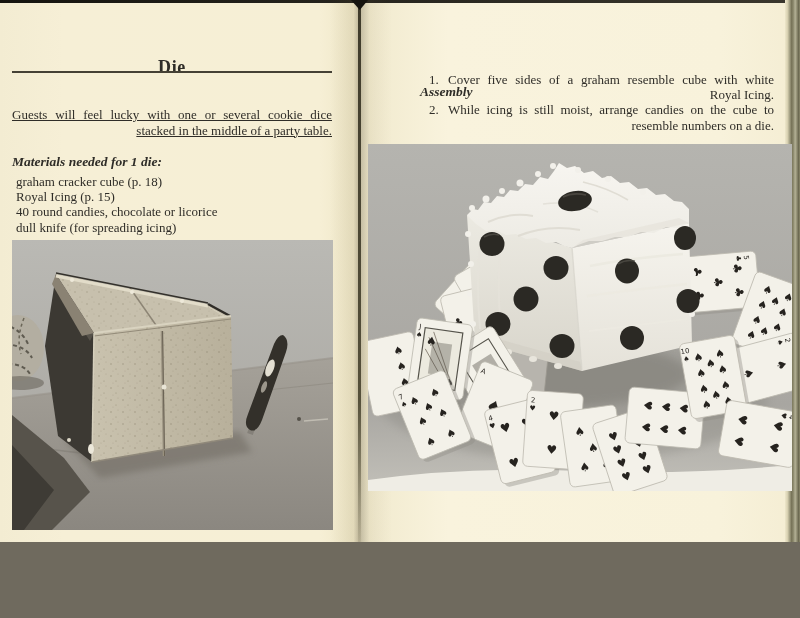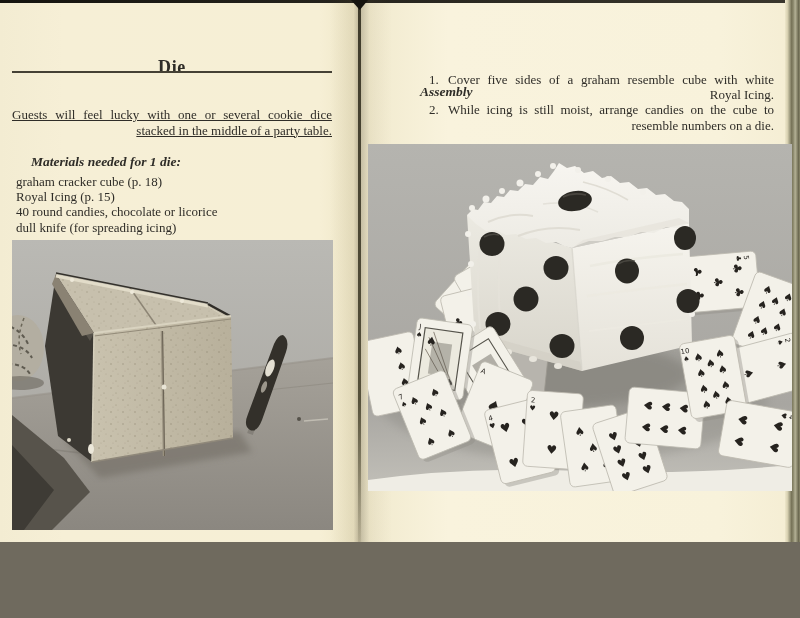--- a/index.html
+++ b/index.html
@@ -16,21 +16,21 @@
   .gutter-line{left:358px;top:0;width:3px;height:556px;
     background:linear-gradient(180deg,#3f3b2b,#55503a 72%,rgba(85,80,58,0));}
   .gutter-notch{left:351px;top:0;width:17px;height:10px;background:#15140f;
     clip-path:polygon(0 0,100% 0,52% 100%);}
   .right-edge{left:785px;top:0;width:15px;height:618px;
     background:linear-gradient(90deg,#eee7cb 0%,#d9d2b3 16%,#a7a387 30%,#767257 44%,#8d8a6e 56%,#b3b095 68%,#8e8b70 80%,#6d6a52 90%,#8a876b 100%);}
   
   .page-title{left:12px;top:45px;width:320px;text-align:center;font-size:18px;font-weight:bold;letter-spacing:.6px;}
   .title-rule{left:12px;top:71px;width:320px;height:2px;background:#454135;}
   .intro{left:12px;top:107px;width:320px;font-size:13px;line-height:15.5px;text-decoration:underline;}
-  .materials-heading{left:12px;top:154px;width:320px;font-size:13.5px;font-style:italic;font-weight:bold;margin-left:19px;}
+  .materials-heading{left:12px;top:154px;width:320px;font-size:13.5px;font-style:italic;font-weight:bold;}
   .materials-list{left:12px;top:170px;width:320px;font-size:13px;line-height:15.2px;list-style:none;margin:4px;padding:0;}
   .pagenum-left{left:12px;top:556px;width:308px;text-align:center;font-size:14px;}
   
   .assembly-heading{left:420px;top:55px;width:330px;font-size:13.5px;font-style:italic;font-weight:bold;margin-top:29px;}
   .steps{left:429px;top:72px;width:345px;}
   .step{display:flex;align-items:flex-start;}
   .step-num{width:19px;flex:0 0 19px;font-size:13px;line-height:15.2px;}
   .step-lines{width:326px;font-size:13px;line-height:15.2px;}
   .jline{text-align:justify;text-align-last:justify;}
   .lline{text-align:right;}

